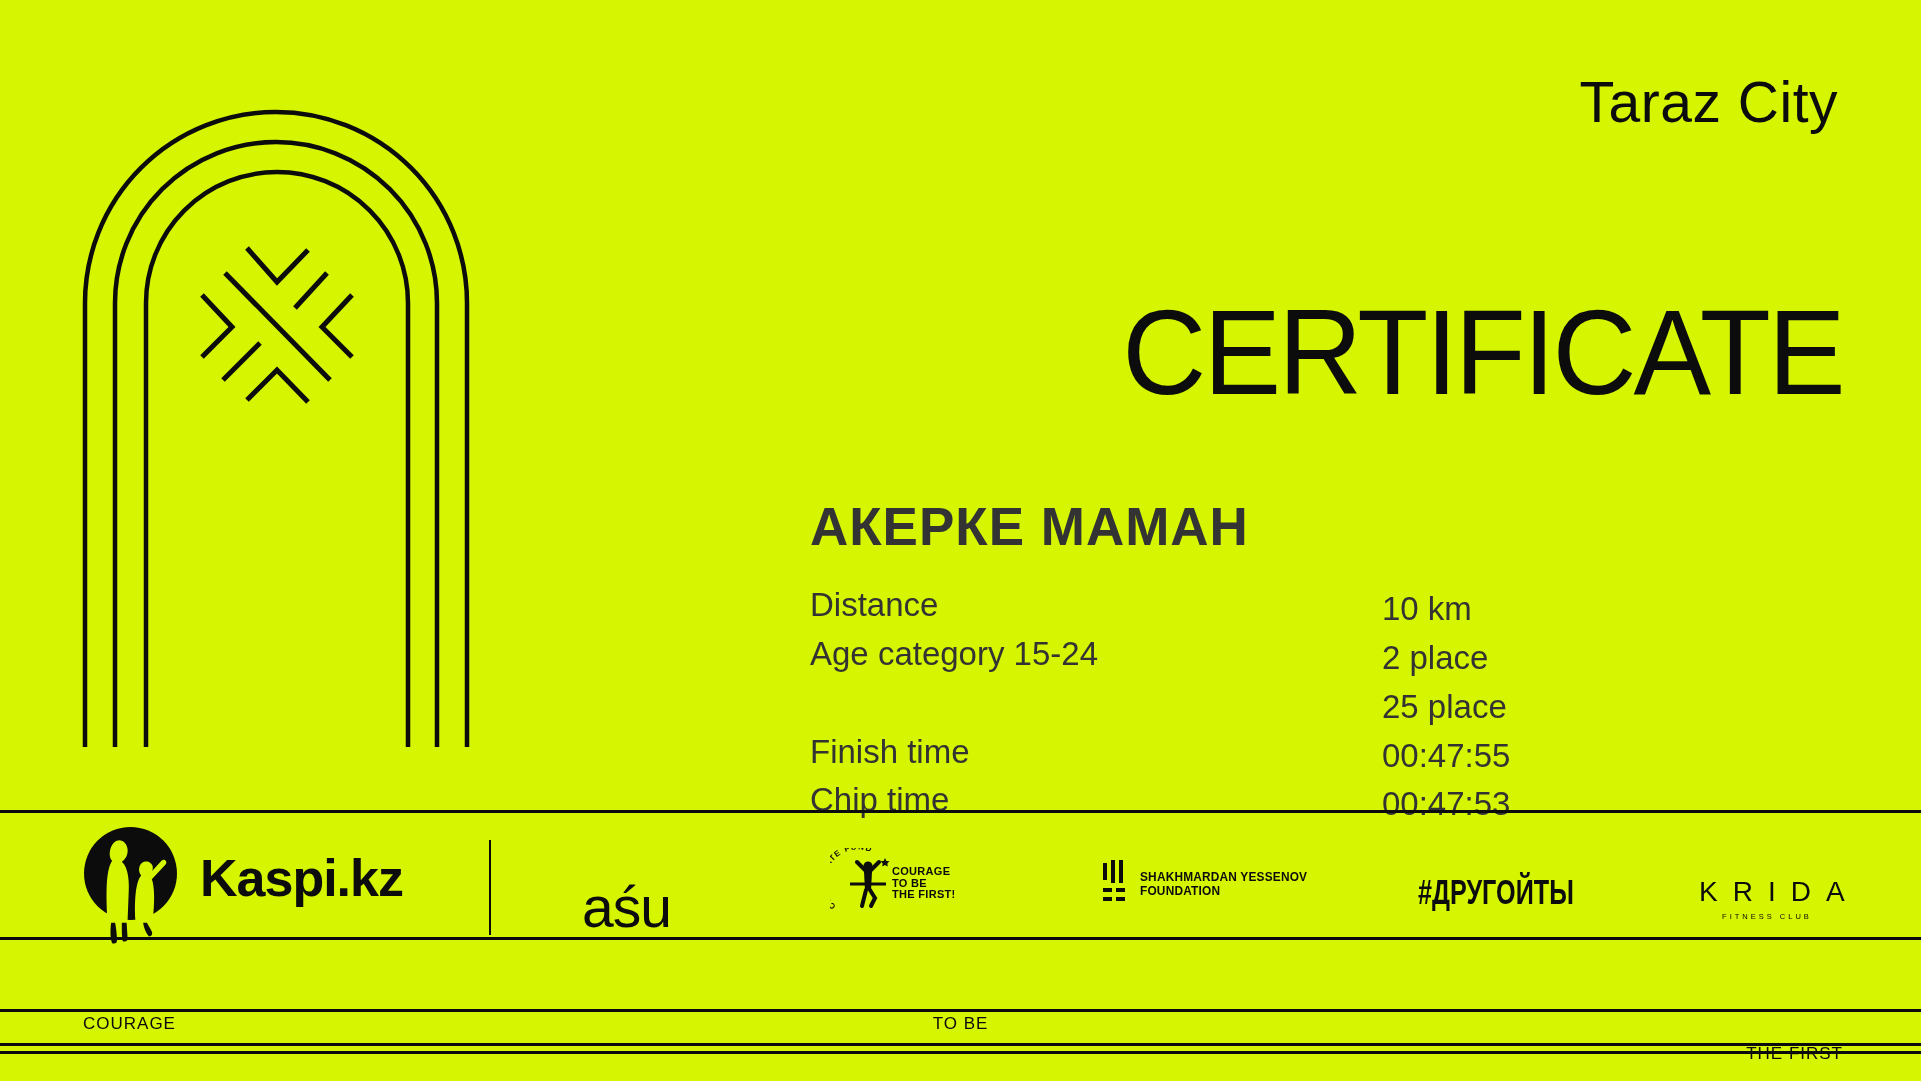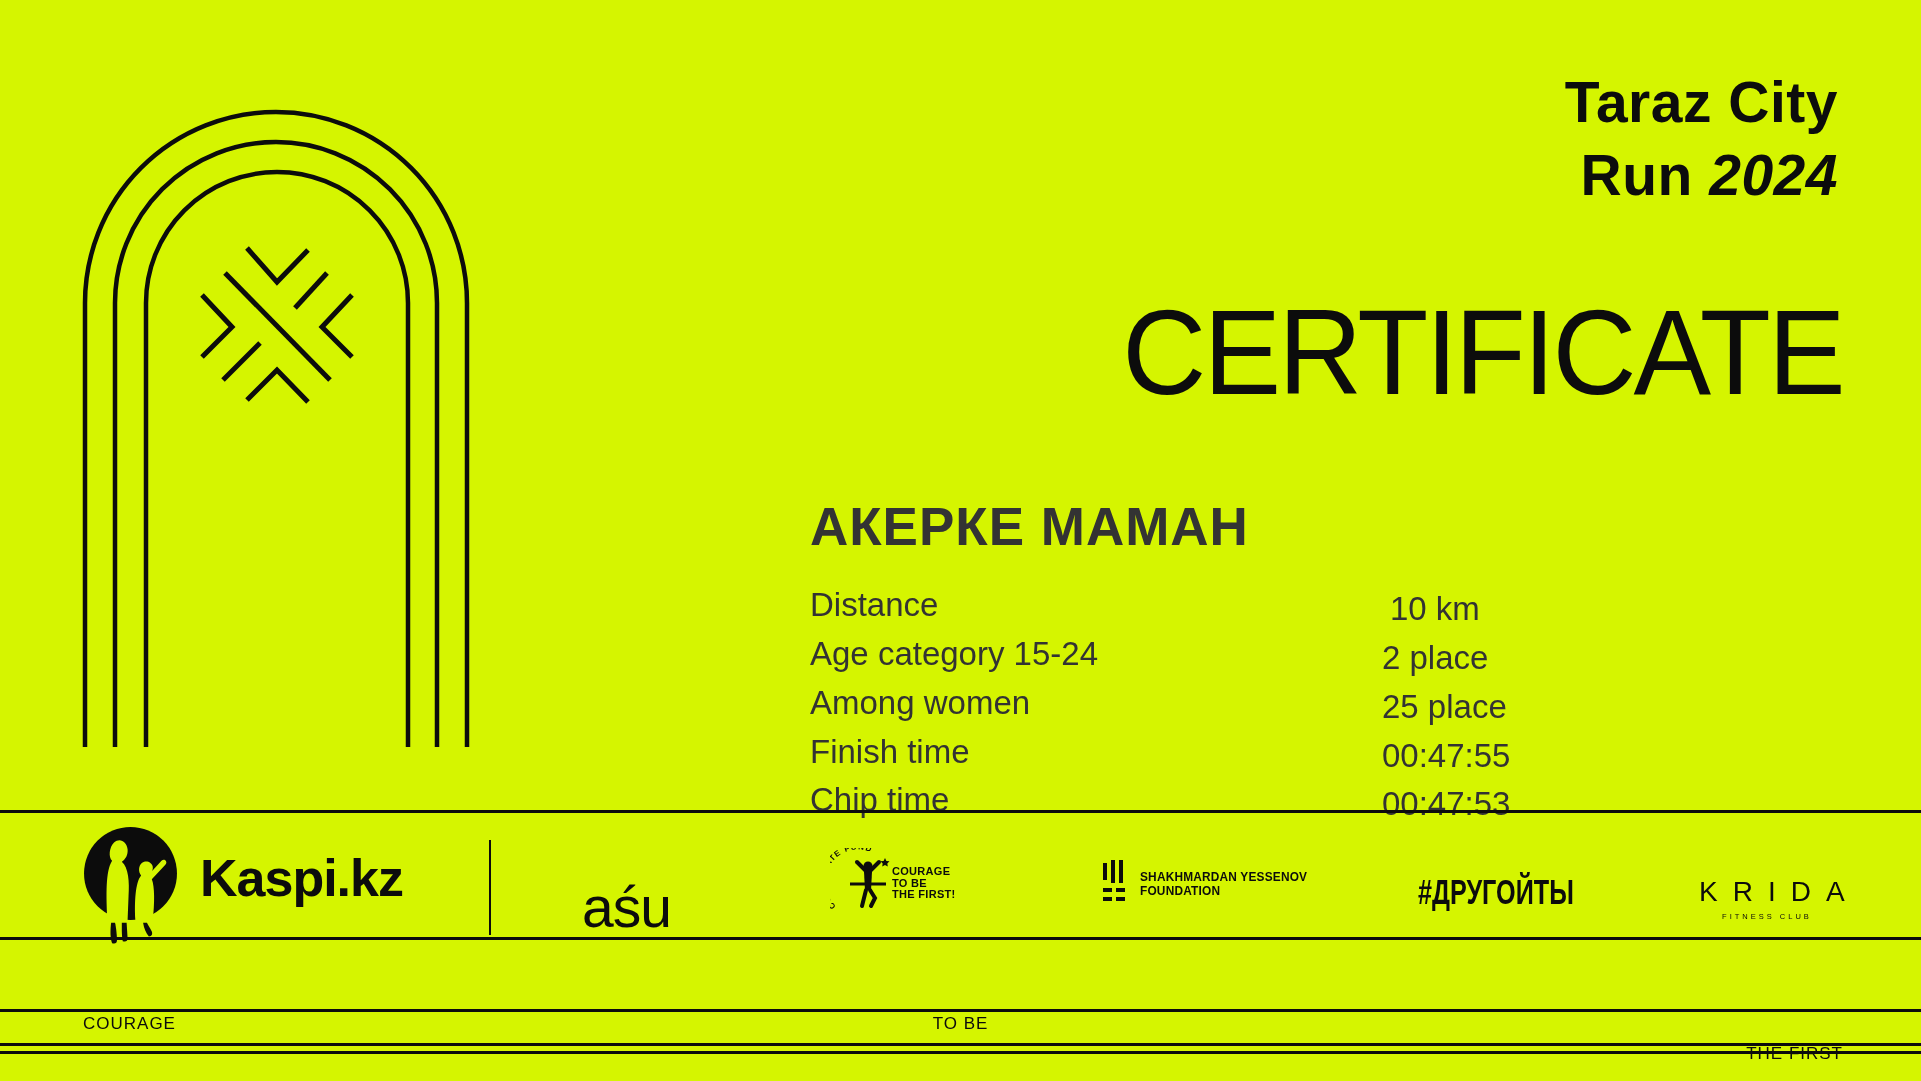--- a/index.html
+++ b/index.html
@@ -10,21 +10,21 @@
     overflow:hidden;
     font-family:"Liberation Sans", sans-serif;
     color:#0c0c0c;
   }
   .abs{position:absolute;}
   
   .event-title{
     top:66px;right:83px;
     text-align:right;
     font-size:57px;line-height:73px;
-    font-weight:700;
+    font-weight:400;
     letter-spacing:0.5px;
     color:#0c0c0c;
     white-space:nowrap;
   }
   .event-title .year{font-style:italic;}
   
   .cert-heading{
     top:283px;right:78px;
     font-size:120px;
     font-weight:500;
@@ -120,32 +120,30 @@
       <path d="M 142 205 L 172 237 L 142 267"></path>
       <path d="M 292 205 L 262 237 L 292 267"></path>
       <path d="M 165 183 L 270 290"></path>
       <path d="M 163 290 L 200 253"></path>
       <path d="M 187 310 L 217 280 L 248 312"></path>
     </g>
   </svg>
 
   <div class="abs event-title">
     <div>Taraz City</div>
-    <div><span>Run </span><span class="year">2024</span></div>
   </div>
 
   <div class="abs cert-heading">CERTIFICATE</div>
 
   <div class="abs recipient">АКЕРКЕ МАМАН</div>
 
   <div class="abs stat-label" style="top:586px;">Distance</div>
-  <div class="abs stat-value" style="top:590px;margin-left:8px;">10 km</div>
+  <div class="abs stat-value" style="top:590px;">10 km</div>
   <div class="abs stat-label" style="top:635px;">Age category 15-24</div>
   <div class="abs stat-value" style="top:639px;">2 place</div>
-  <div class="abs stat-label" style="top:684px;">Among women</div>
   <div class="abs stat-value" style="top:688px;">25 place</div>
   <div class="abs stat-label" style="top:733px;">Finish time</div>
   <div class="abs stat-value" style="top:737px;">00:47:55</div>
   <div class="abs stat-label" style="top:781px;text-align:right;">Chip time</div>
   <div class="abs stat-value" style="top:785px;">00:47:53</div>
 
   <div class="abs rule" style="top:810px;"></div>
   <div class="abs rule" style="top:937px;"></div>
   <div class="abs v-divider"></div>
 

